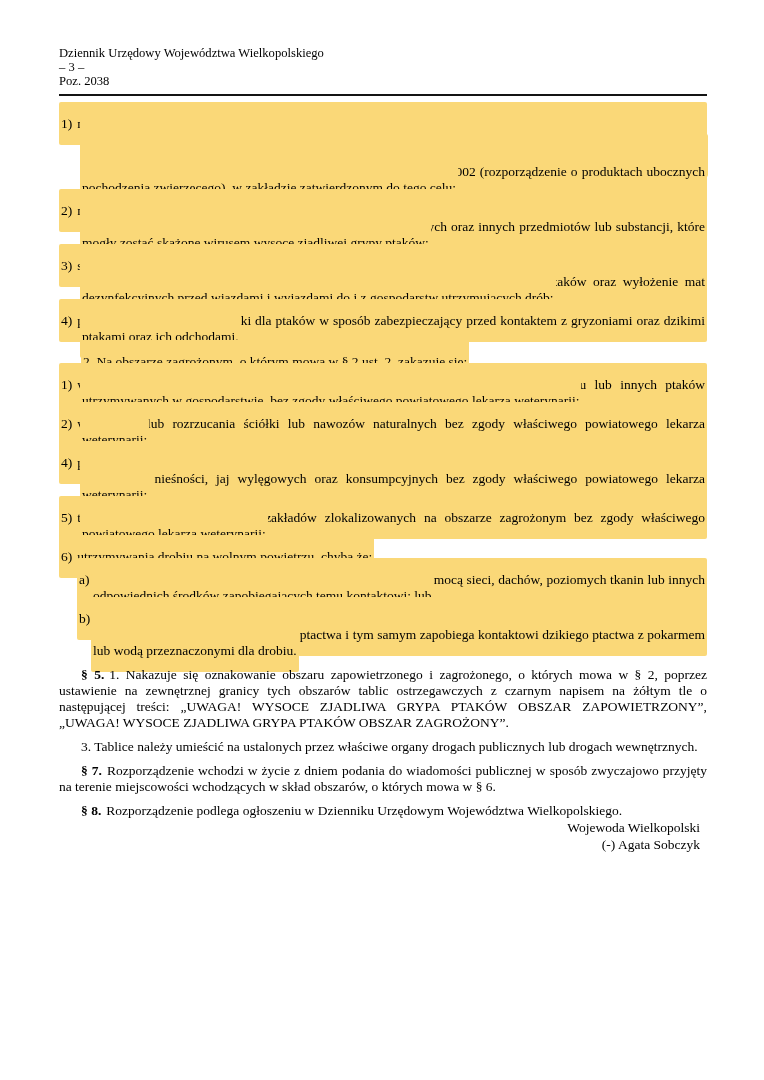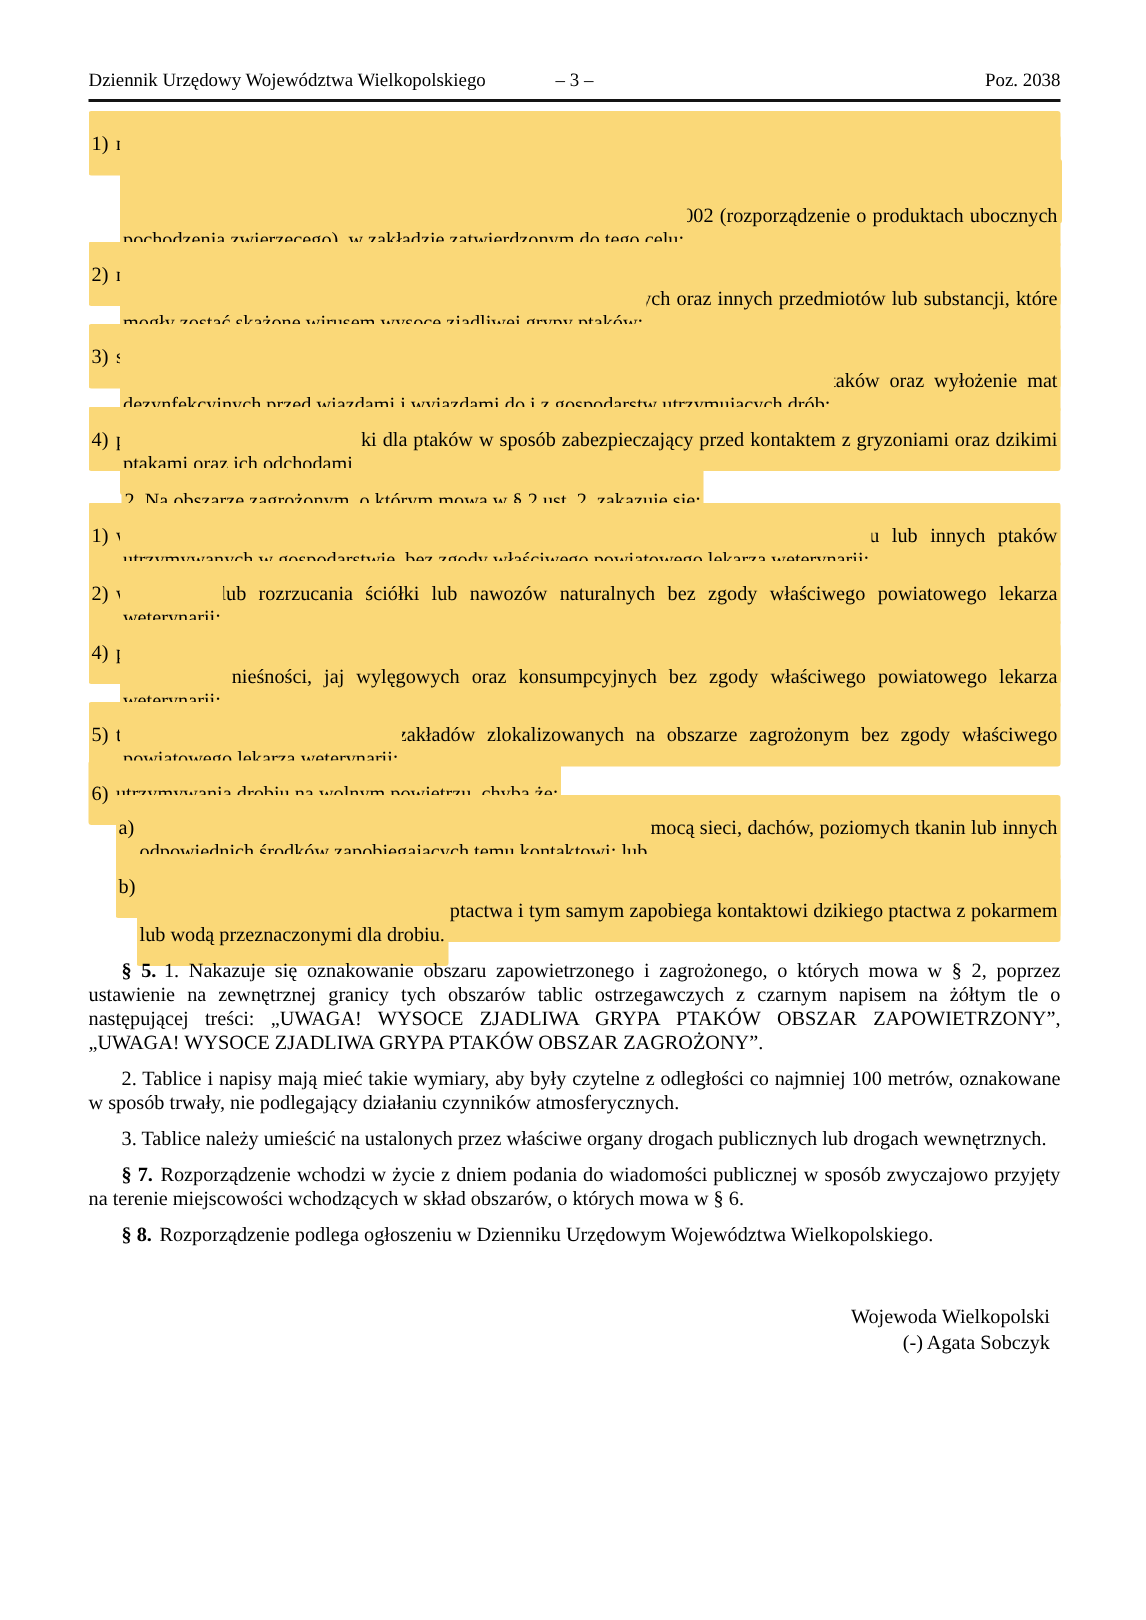--- a/index.html
+++ b/index.html
@@ -2,39 +2,39 @@
 <html style="--hl: #FAD878;"><head>
 <meta charset="utf-8">
 <style>
   html,body{margin:0;padding:0}
   body{
     width:764px;height:1080px;background:#ffffff;color:#000;
     font-family:"Liberation Serif","DejaVu Serif",serif;
     position:relative;overflow:hidden;
   }
   .content{position:absolute;left:59px;top:46px;width:648px;font-size:13.5px;line-height:16px;}
-  .header-row{display:flex;align-items:baseline;font-size:12.6px;line-height:14px;}
+  .header-row{display:flex;align-items:baseline;font-size:12.6px;line-height:14px;flex-direction:column;}
   .h-left{flex:1;text-align:left}
   .h-center{flex:0 0 auto;text-align:center}
   .h-right{flex:1;text-align:right}
   .rule{height:0;border:none;border-top:2px solid #141414;margin:6px 0 0 0;}
   .list-first{margin-top:20px}
   .li{margin:7px 0 0 0;padding-left:21px;text-indent:-21px;text-align:justify;}
   .li.sub{padding-left:32px;text-indent:-14px;}
   .marker{margin-right:5px;}
   .hl{
     background:var(--hl,#FAD878);
     border-radius:2px;padding:14px 2px;
     box-decoration-break:clone;-webkit-box-decoration-break:clone;
   }
   .para{margin:8px 0 0 0;text-indent:22px;text-align:justify;}
   .para.tight{margin-top:9px;}
   .lead{font-weight:bold;}
   .lead:not(:empty){margin-right:5px;}
-  .sig{margin-top:38px;text-align:right;padding-right:7px;line-height:17px;}
+  .sig{text-align:right;padding-right:7px;line-height:17px;}
 </style>
 </head>
 <body>
 
 <div class="content">
 
   <div class="header-row">
     <span class="h-left">Dziennik Urzędowy Województwa Wielkopolskiego</span>
     <span class="h-center">– 3 –</span>
     <span class="h-right">Poz. 2038</span>
@@ -55,21 +55,20 @@
     <p class="li"><span class="hl"><span class="marker">2)</span><span>wywożenia lub rozrzucania ściółki lub nawozów naturalnych bez zgody właściwego powiatowego lekarza weterynarii;</span></span></p>
     <p class="li"><span class="hl"><span class="marker">4)</span><span>przemieszczania i transportu drobiu lub innych ptaków, w tym piskląt jednodniowych, drobiu odchowanego do rozpoczęcia nieśności, jaj wylęgowych oraz konsumpcyjnych bez zgody właściwego powiatowego lekarza weterynarii;</span></span></p>
     <p class="li"><span class="hl"><span class="marker">5)</span><span>transportu mięsa drobiowego z zakładów zlokalizowanych na obszarze zagrożonym bez zgody właściwego powiatowego lekarza weterynarii;</span></span></p>
     <p class="li"><span class="hl"><span class="marker">6)</span><span>utrzymywania drobiu na wolnym powietrzu, chyba że:</span></span></p>
     <p class="li sub"><span class="hl"><span class="marker">a)</span><span>drób jest chroniony przed kontaktem z dzikim ptactwem za pomocą sieci, dachów, poziomych tkanin lub innych odpowiednich środków zapobiegających temu kontaktowi; lub</span></span></p>
     <p class="li sub"><span class="hl"><span class="marker">b)</span><span>drób jest karmiony i pojony w zamkniętym pomieszczeniu lub w miejscu osłoniętym, które w dostateczny sposób uniemożliwia dostęp dzikiego ptactwa i tym samym zapobiega kontaktowi dzikiego ptactwa z pokarmem lub wodą przeznaczonymi dla drobiu.</span></span></p>
   </div>
 
   <div>
     <p class="para"><b class="lead">§ 5.</b><span>1. Nakazuje się oznakowanie obszaru zapowietrzonego i zagrożonego, o których mowa w § 2, poprzez ustawienie na zewnętrznej granicy tych obszarów tablic ostrzegawczych z czarnym napisem na żółtym tle o następującej treści: „UWAGA! WYSOCE ZJADLIWA GRYPA PTAKÓW OBSZAR ZAPOWIETRZONY”, „UWAGA! WYSOCE ZJADLIWA GRYPA PTAKÓW OBSZAR ZAGROŻONY”.</span></p>
-    <p class="para"><b class="lead"></b><span>2. Tablice i napisy mają mieć takie wymiary, aby były czytelne z odległości co najmniej 100 metrów, oznakowane w sposób trwały, nie podlegający działaniu czynników atmosferycznych.</span></p>
     <p class="para"><b class="lead"></b><span>3. Tablice należy umieścić na ustalonych przez właściwe organy drogach publicznych lub drogach wewnętrznych.</span></p>
     <p class="para"><b class="lead">§ 7.</b><span>Rozporządzenie wchodzi w życie z dniem podania do wiadomości publicznej w sposób zwyczajowo przyjęty na terenie miejscowości wchodzących w skład obszarów, o których mowa w § 6.</span></p>
     <p class="para"><b class="lead">§ 8.</b><span>Rozporządzenie podlega ogłoszeniu w Dzienniku Urzędowym Województwa Wielkopolskiego.</span></p>
   </div>
 
   <div class="sig">
     <div>Wojewoda Wielkopolski</div>
     <div>(-) Agata Sobczyk</div>
   </div>
 

